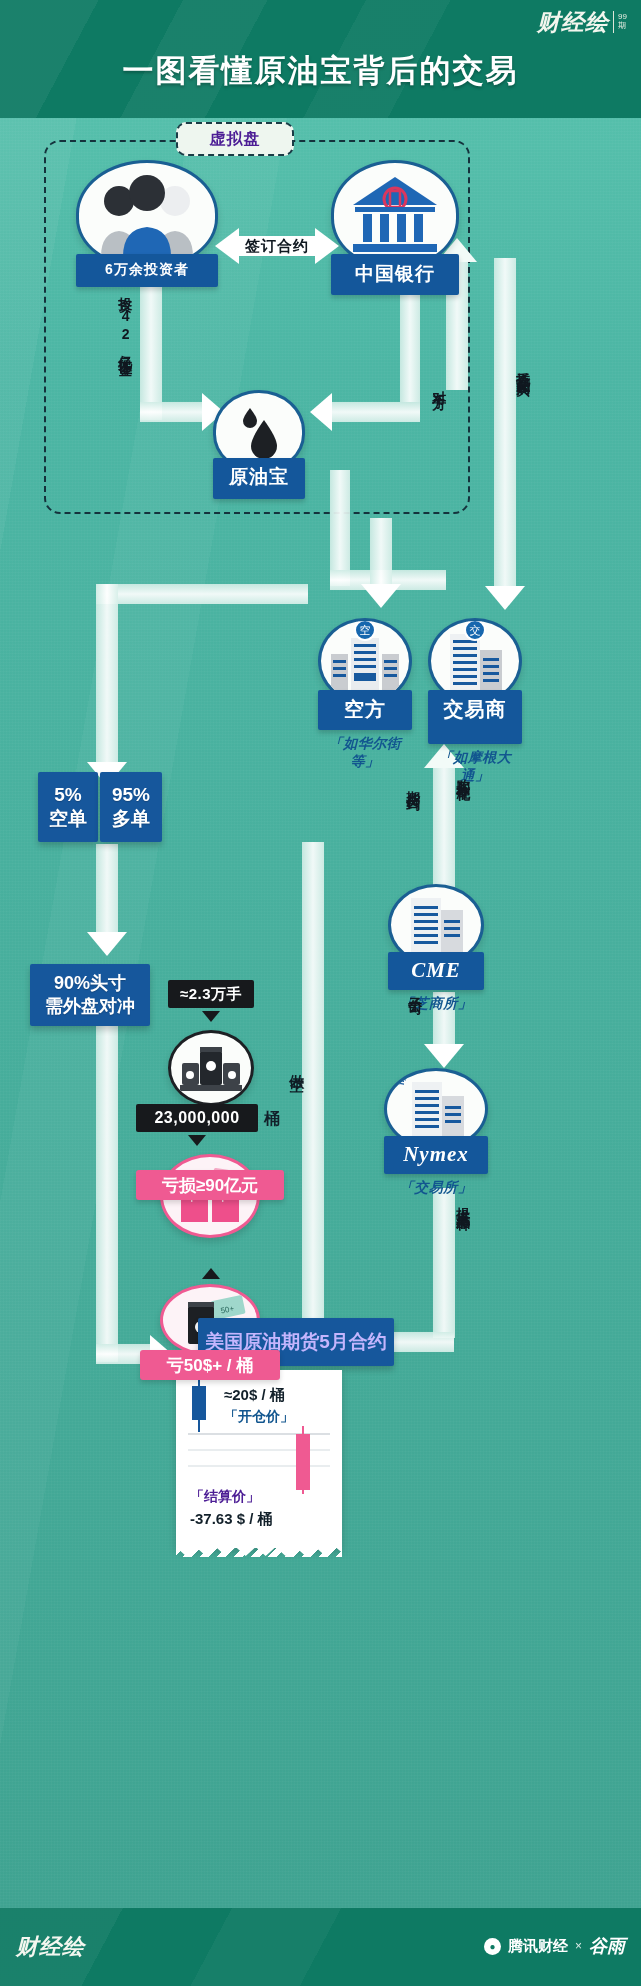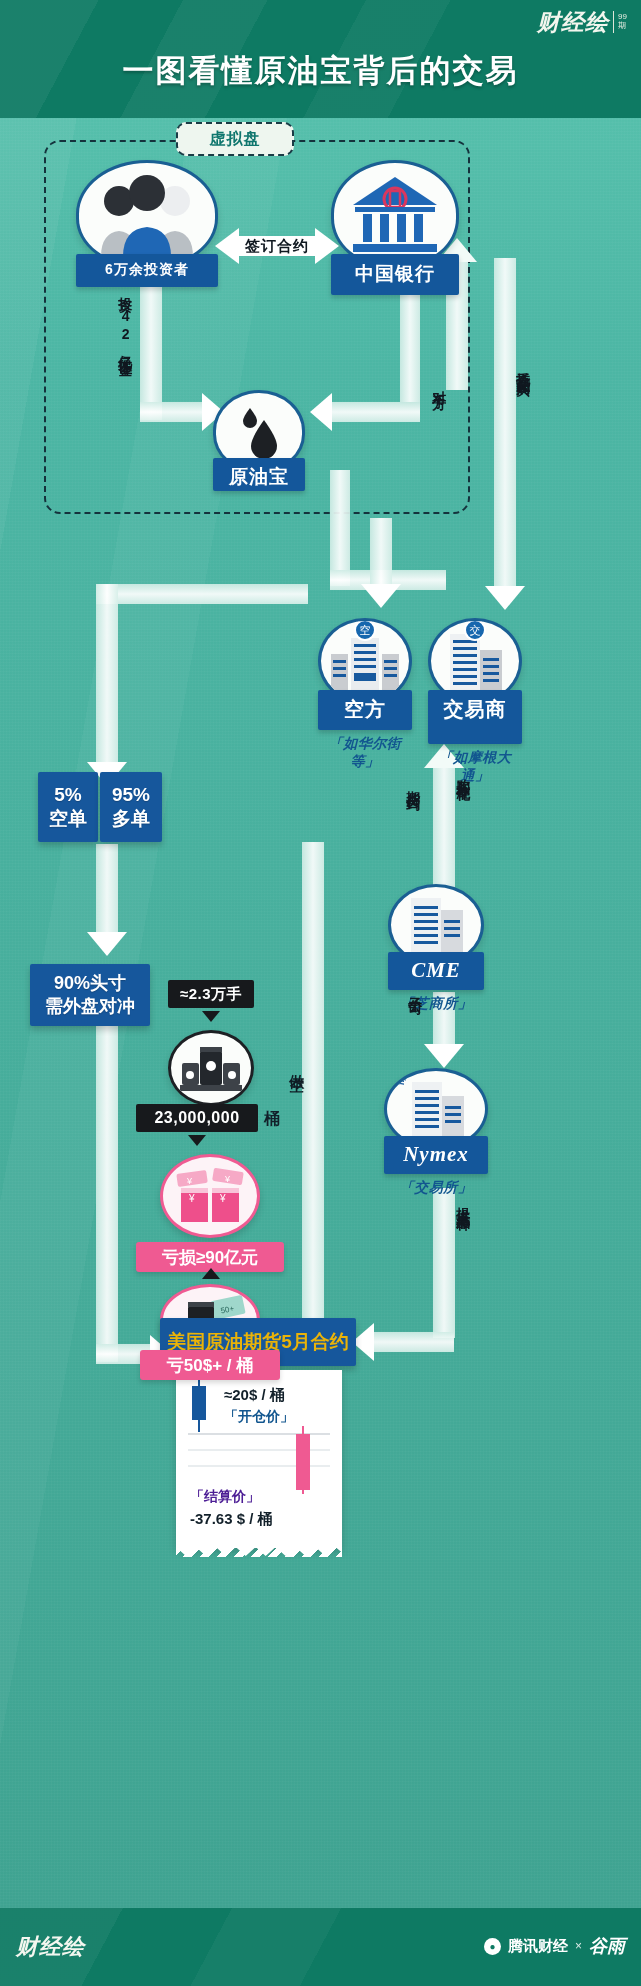--- a/index.html
+++ b/index.html
@@ -123,21 +123,21 @@
 
   
   .dash-box{
     position:absolute; left:44px; top:22px; width:426px; height:374px;
     border:2px dashed #14323c; border-radius:16px;
   }
   .dash-tag{
     position:absolute; left:176px; top:4px; width:118px; height:34px;
     background:#eef6ef; border:2px dashed #1a3b45; border-radius:10px;
     display:flex; align-items:center; justify-content:center;
-    font-size:16px; font-weight:bold; color:#0f766e; letter-spacing:1px;
+    font-size:16px; font-weight:bold; color:#4c1d95; letter-spacing:1px;
     z-index:6;
   }
 
   
   .node{ position:absolute; z-index:5; }
   .node .bubble{
     width:100%; border-radius:50% 50% 46% 46%; background:#fbfdfb;
     border:3px solid #1a5f93; box-shadow:0 4px 7px rgba(0,0,0,.14);
     display:flex;align-items:center;justify-content:center; overflow:hidden;
     position:relative;
@@ -154,23 +154,23 @@
   }
 
   
   .chip{
     position:absolute; background:#16579c; color:#fff; font-weight:bold;
     display:flex; flex-direction:column; align-items:center; justify-content:center;
     box-shadow:0 4px 6px rgba(0,0,0,.2); border-radius:2px; z-index:6;
     text-shadow:0 1px 1px rgba(0,0,0,.2);
   }
   .chip-wide{
-    position:absolute; background:#16579c; color:#eab308; font-weight:bold;
+    position:absolute; background:#16579c; color:#c4b5fd; font-weight:bold;
     display:flex; align-items:center; justify-content:center; text-align:left;
-    box-shadow:0 4px 6px rgba(0,0,0,.2); border-radius:2px; z-index:6; line-height:1.25;
+    box-shadow:0 4px 6px rgba(0,0,0,.2); border-radius:2px; z-index:6; line-height:1.25;margin-left:38px;
   }
 
   
   .dark-tag{
     position:absolute; background:#17191c; color:#ffffff; font-weight:bold;
     display:flex;align-items:center;justify-content:center;
     border-radius:2px; z-index:7; letter-spacing:.5px;
   }
   .pink-tag{
     position:absolute; background:#ef5a92; color:#ffffff; font-weight:bold;
@@ -342,21 +342,21 @@
 
     <div class="vlabel" style="left:516px; top:242px; height:140px; font-size:14px;">委托交易商购买</div>
 
     <div class="node" style="left:213px; top:272px; width:92px;">
       <div class="bubble" style="height:82px;">
         <svg width="62" height="62" viewBox="0 0 62 62" aria-hidden="true">
           <path d="M22 8 q-7 9-7 13 a7 7 0 0 0 14 0 q0-4-7-13z" fill="#1d2024"></path>
           <path d="M36 20 q-13 18-13 26 a13 13 0 0 0 26 0 q0-8-13-26z" fill="#1d2024"></path>
         </svg>
       </div>
-      <div class="cap" style="font-size:19px; padding:6px 0 1px;">原油宝</div>
+      <div class="cap" style="font-size:19px; padding:6px 0 9px;">原油宝</div>
     </div>
 
     <div class="chip" style="left:38px; top:654px; width:60px; height:70px; font-size:19px; line-height:1.25;">
       <span>5%</span>
       <span>空单</span>
     </div>
     <div class="chip" style="left:100px; top:654px; width:62px; height:70px; font-size:19px; line-height:1.25;">
       <span>95%</span>
       <span>多单</span>
     </div>
@@ -396,21 +396,21 @@
           <text x="52" y="14" font-size="9" fill="#ffffff">¥</text>
           <rect x="8" y="20" width="27" height="34" fill="#ee4f8b"></rect>
           <rect x="39" y="20" width="27" height="34" fill="#ee4f8b"></rect>
           <rect x="8" y="20" width="27" height="5" fill="#f8c4d8"></rect>
           <rect x="39" y="20" width="27" height="5" fill="#f8c4d8"></rect>
           <text x="16" y="34" font-size="10" fill="#ffffff">¥</text>
           <text x="47" y="34" font-size="10" fill="#ffffff">¥</text>
         </svg>
       </div>
     </div>
-    <div class="pink-tag" style="left:136px; top:1124px; width:148px; height:30px; font-size:17px;">亏损≥90亿元</div>
+    <div class="pink-tag" style="left:136px; top:1052px; width:148px; height:30px; font-size:17px;">亏损≥90亿元</div>
     <div class="tri-up" style="left:202px; top:1150px;"></div>
 
     <div class="node" style="left:160px; top:1166px; width:100px;">
       <div class="bubble" style="height:72px; border-color:#ef5a92; border-radius:50%; background:#fdf3f7;">
         <svg width="72" height="52" viewBox="0 0 72 52" aria-hidden="true">
           <rect x="38" y="4" width="32" height="19" rx="2" fill="#9fd7cb" transform="rotate(-12 54 13)"></rect>
           <text x="46" y="18" font-size="8" fill="#2e6b60" transform="rotate(-12 54 13)">50+</text>
           <rect x="14" y="12" width="26" height="38" rx="2" fill="#1d2024"></rect>
           <rect x="14" y="8" width="26" height="5" fill="#3d4248"></rect>
           <circle cx="27" cy="33" r="6" fill="#ffffff"></circle>

